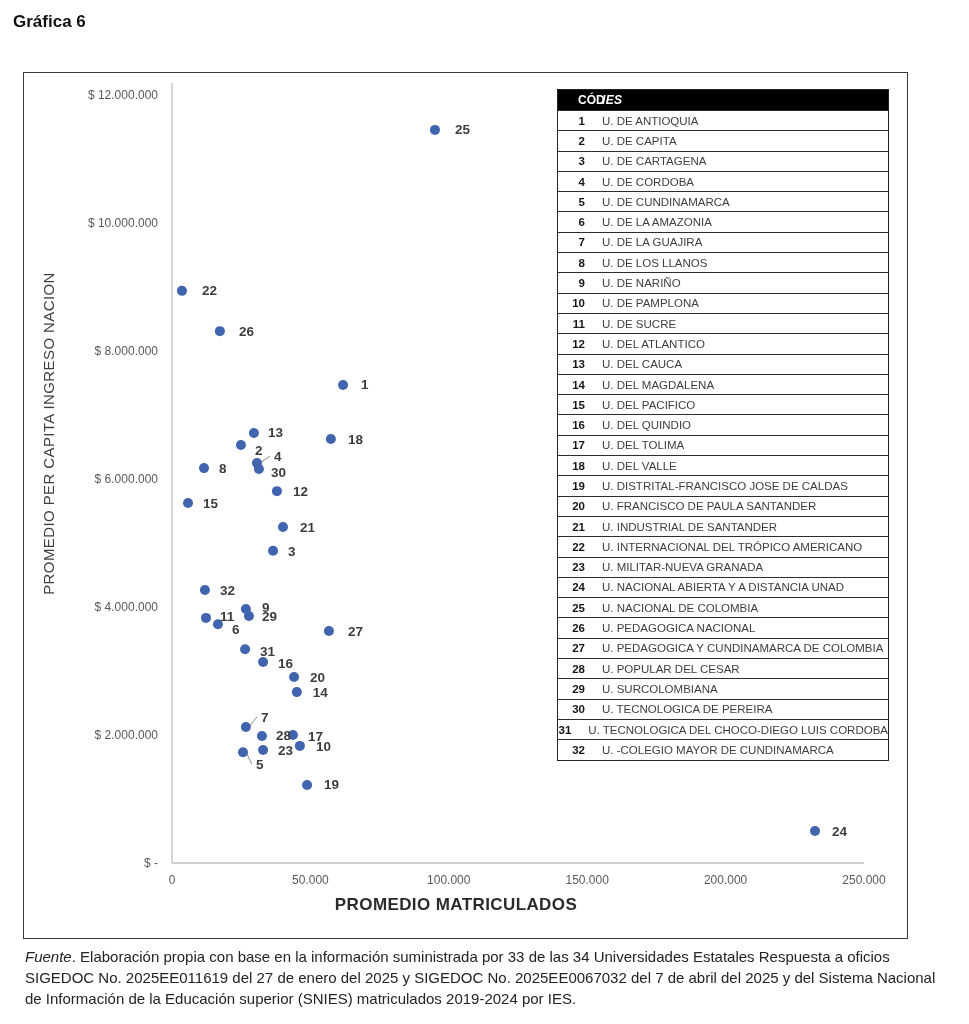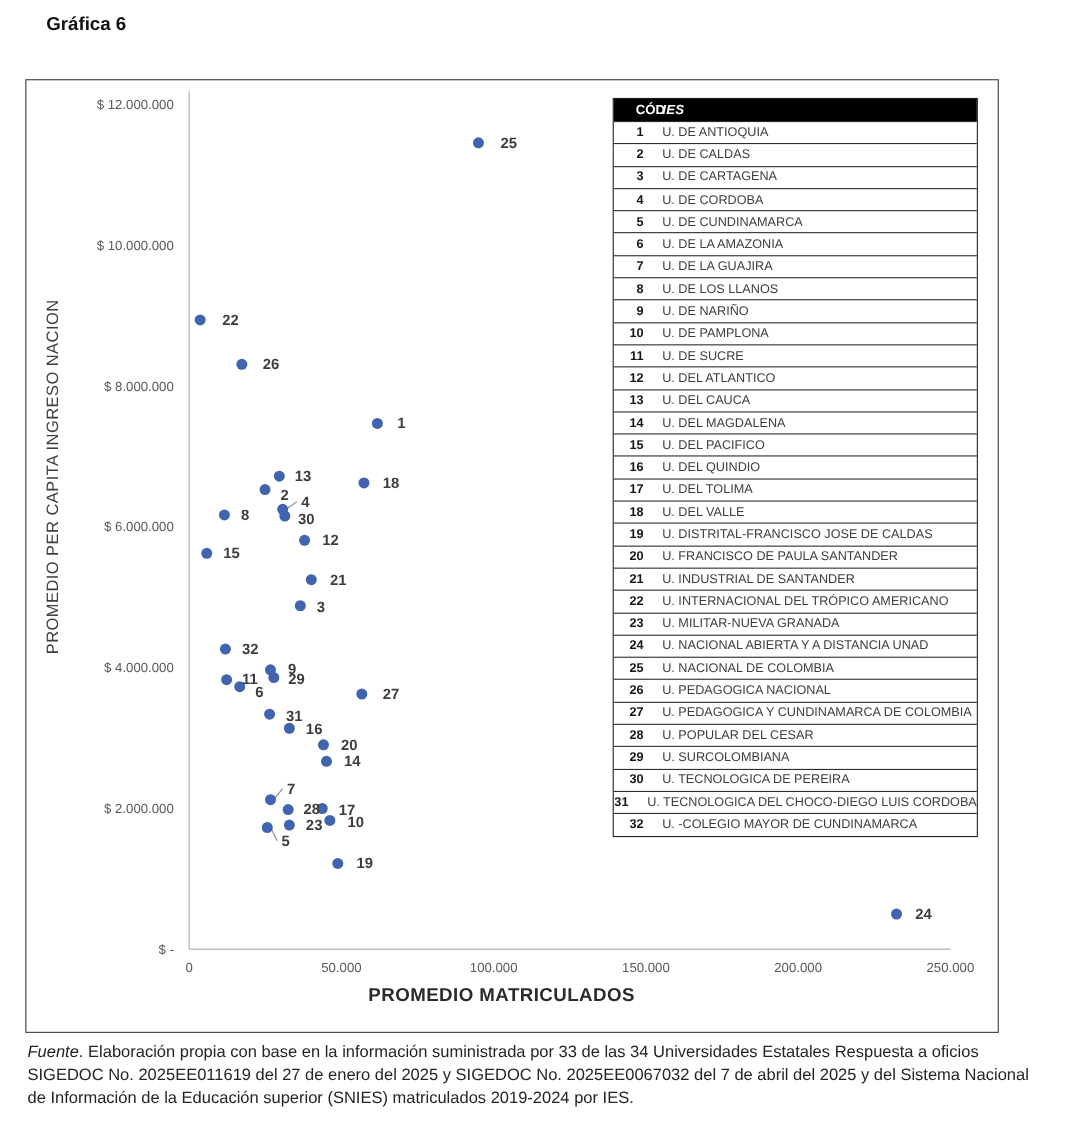--- a/index.html
+++ b/index.html
@@ -1,19 +1,19 @@
 <!DOCTYPE html>
 <html><head>
 <meta charset="utf-8">
 <style>
   * { margin:0; padding:0; box-sizing:border-box; }
   html,body { width:969px; height:1024px; background:#fff; font-family:"Liberation Sans", sans-serif; color:#1a1a1a; }
   .page { position:relative; width:969px; height:1024px; overflow:hidden; }
 
-  .doc-title { position:absolute; left:42px; top:12px; font-size:17px; font-weight:bold; color:#111; }
+  .doc-title { position:absolute; left:13px; top:12px; font-size:17px; font-weight:bold; color:#111; }
   .doc-subtitle { position:absolute; left:25px; top:44px; font-size:17px; font-style:italic; font-weight:600; color:#111; }
 
   .chart-box { position:absolute; left:23px; top:72px; width:885px; height:867px; border:1.5px solid #3a3a3a; background:#fff; }
   .plot-svg { position:absolute; left:0; top:0; width:885px; height:867px; }
 
   .y-axis-title { position:absolute; left:-186px; top:352px; width:420px; text-align:center;
       transform:rotate(-90deg); transform-origin:center; font-size:15px; color:#3f3f3f; letter-spacing:.4px; }
   .x-axis-title { position:absolute; left:222px; top:822px; width:420px; text-align:center;
       font-size:17px; color:#2b2b2b; letter-spacing:.4px;font-weight:bold; }
 
@@ -129,21 +129,21 @@
         <span class="c-code">CÓD</span>
         <span class="c-name">IES</span>
       </div>
       <div id="legend-rows">
           <div class="legend-row">
             <span class="c-code">1</span>
             <span class="c-name">U. DE ANTIOQUIA</span>
           </div>
           <div class="legend-row">
             <span class="c-code">2</span>
-            <span class="c-name">U. DE CALDAS</span>
+            <span class="c-name">U. DE CAPITA</span>
           </div>
           <div class="legend-row">
             <span class="c-code">3</span>
             <span class="c-name">U. DE CARTAGENA</span>
           </div>
           <div class="legend-row">
             <span class="c-code">4</span>
             <span class="c-name">U. DE CORDOBA</span>
           </div>
           <div class="legend-row">

